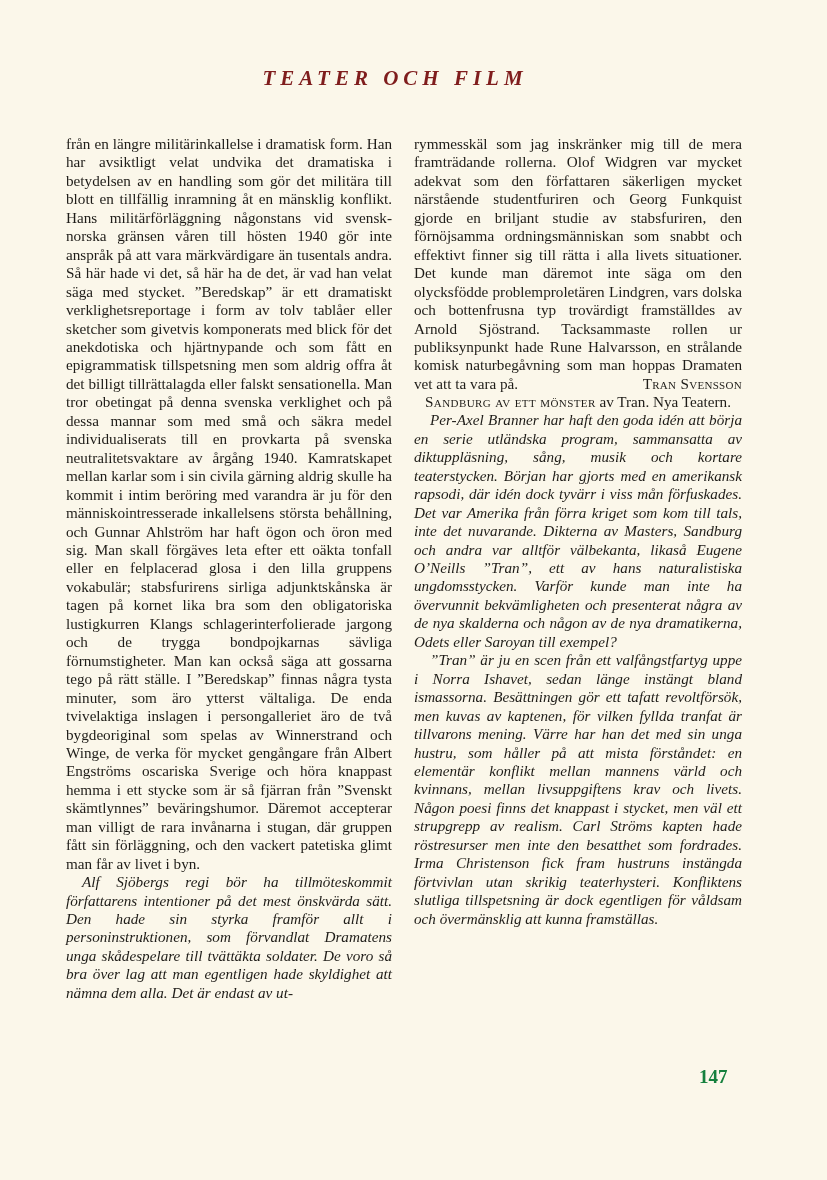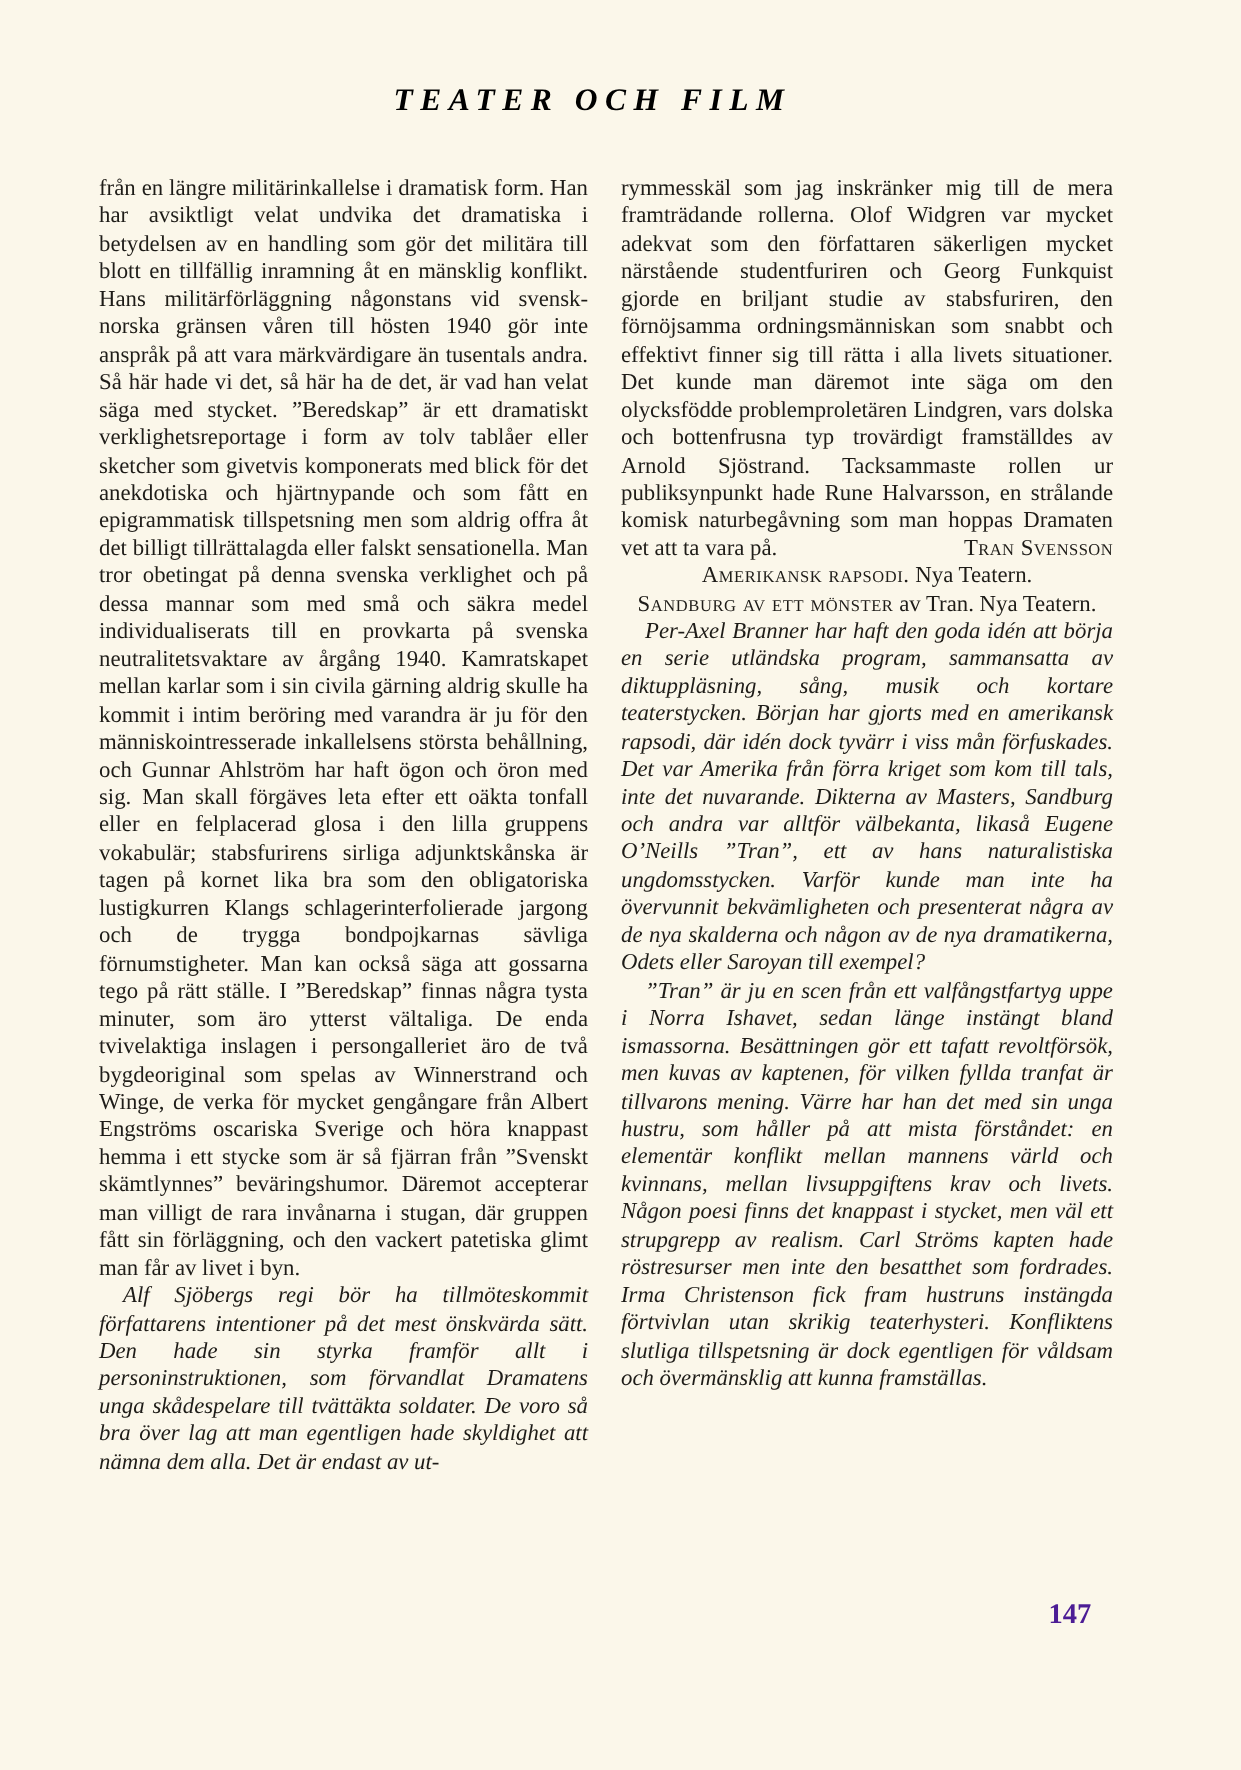--- a/index.html
+++ b/index.html
@@ -8,48 +8,48 @@
       background: #fbf7ec;
       font-family: "DejaVu Serif", "Liberation Serif", serif;
       color: #1e1c18;
     }
     .page {
       position: relative; width: 827px; height: 1180px;
       background: #fbf7ea;
       box-sizing: border-box;
     }
     .running-head {
-      position: absolute; top: 54px; left: 0; width: 790px;
+      position: absolute; top: 66px; left: 0; width: 790px;
       text-align: center;
       font-family: "Liberation Serif", serif;
       font-style: italic; font-weight: bold;
       font-size: 21px; letter-spacing: 5px;
-      color: #000000;
+      color: #7f1d1d;
     }
     .col {
-      position: absolute; top: 117px;
+      position: absolute; top: 135px;
       font-family: "Liberation Serif", serif;
       font-size: 15.2px; line-height: 18.45px;
       text-align: justify;
     }
     .col.left { left: 66px; width: 326px; }
     .col.right { left: 414px; width: 328px; }
     .col p { margin: 0; }
     .col p.indent { text-indent: 16px; font-style: italic; }
     .signature {
       font-variant: small-caps; float: right; letter-spacing: 0.3px;
     }
     .title-block { text-align: center; margin: 0; }
     .title-block .sc { font-variant: small-caps; letter-spacing: 0.4px; }
     .heading1 { margin-top: 32px; }
     .heading2 { margin-top: 8px; margin-bottom: 10px; line-height: 18px; }
     .page-number {
       position: absolute; top: 1066px; left: 699px;
       font-family: "Liberation Serif", serif;
-      font-size: 19px; font-weight: bold; color: #4c1d95;
+      font-size: 19px; font-weight: bold; color: #15803d;
     }
     .clear { clear: both; }
   </style>
 </head>
 <body>
 
 <div class="page">
   <div class="running-head">TEATER OCH FILM</div>
 
   <div class="col left">
@@ -57,23 +57,20 @@
     <p class="indent">Alf Sjöbergs regi bör ha tillmöteskommit författarens intentioner på det mest önskvärda sätt. Den hade sin styrka framför allt i personinstruktionen, som förvandlat Dramatens unga skådespelare till tvättäkta soldater. De voro så bra över lag att man egentligen hade skyldighet att nämna dem alla. Det är endast av ut-</p>
   </div>
 
   <div class="col right">
     <p>
       <span>rymmesskäl som jag inskränker mig till de mera framträdande rollerna. Olof Widgren var mycket adekvat som den författaren säkerligen mycket närstående studentfuriren och Georg Funkquist gjorde en briljant studie av stabsfuriren, den förnöjsamma ordningsmänniskan som snabbt och effektivt finner sig till rätta i alla livets situationer. Det kunde man däremot inte säga om den olycksfödde problemproletären Lindgren, vars dolska och bottenfrusna typ trovärdigt framställdes av Arnold Sjöstrand. Tacksammaste rollen ur publiksynpunkt hade Rune Halvarsson, en strålande komisk naturbegåvning som man hoppas Dramaten vet att ta vara på.</span>
       <span class="signature">Tran Svensson</span>
     </p>
     <div class="clear"></div>
 
-    <p class="title-block heading1">
-      <span class="sc">Amerikansk rapsodi.</span><span> Nya Teatern.</span>
-    </p>
     <p class="title-block heading2">
       <span class="sc">Sandburg av ett mönster</span><span> av Tran. Nya Teatern.</span>
     </p>
 
     <p class="indent">Per-Axel Branner har haft den goda idén att börja en serie utländska program, sammansatta av diktuppläsning, sång, musik och kortare teaterstycken. Början har gjorts med en amerikansk rapsodi, där idén dock tyvärr i viss mån förfuskades. Det var Amerika från förra kriget som kom till tals, inte det nuvarande. Dikterna av Masters, Sandburg och andra var alltför välbekanta, likaså Eugene O’Neills ”Tran”, ett av hans naturalistiska ungdomsstycken. Varför kunde man inte ha övervunnit bekvämligheten och presenterat några av de nya skalderna och någon av de nya dramatikerna, Odets eller Saroyan till exempel?</p>
     <p class="indent">”Tran” är ju en scen från ett valfångstfartyg uppe i Norra Ishavet, sedan länge instängt bland ismassorna. Besättningen gör ett tafatt revoltförsök, men kuvas av kaptenen, för vilken fyllda tranfat är tillvarons mening. Värre har han det med sin unga hustru, som håller på att mista förståndet: en elementär konflikt mellan mannens värld och kvinnans, mellan livsuppgiftens krav och livets. Någon poesi finns det knappast i stycket, men väl ett strupgrepp av realism. Carl Ströms kapten hade röstresurser men inte den besatthet som fordrades. Irma Christenson fick fram hustruns instängda förtvivlan utan skrikig teaterhysteri. Konfliktens slutliga tillspetsning är dock egentligen för våldsam och övermänsklig att kunna framställas.</p>
   </div>
 
   <div class="page-number">147</div>
 </div>

